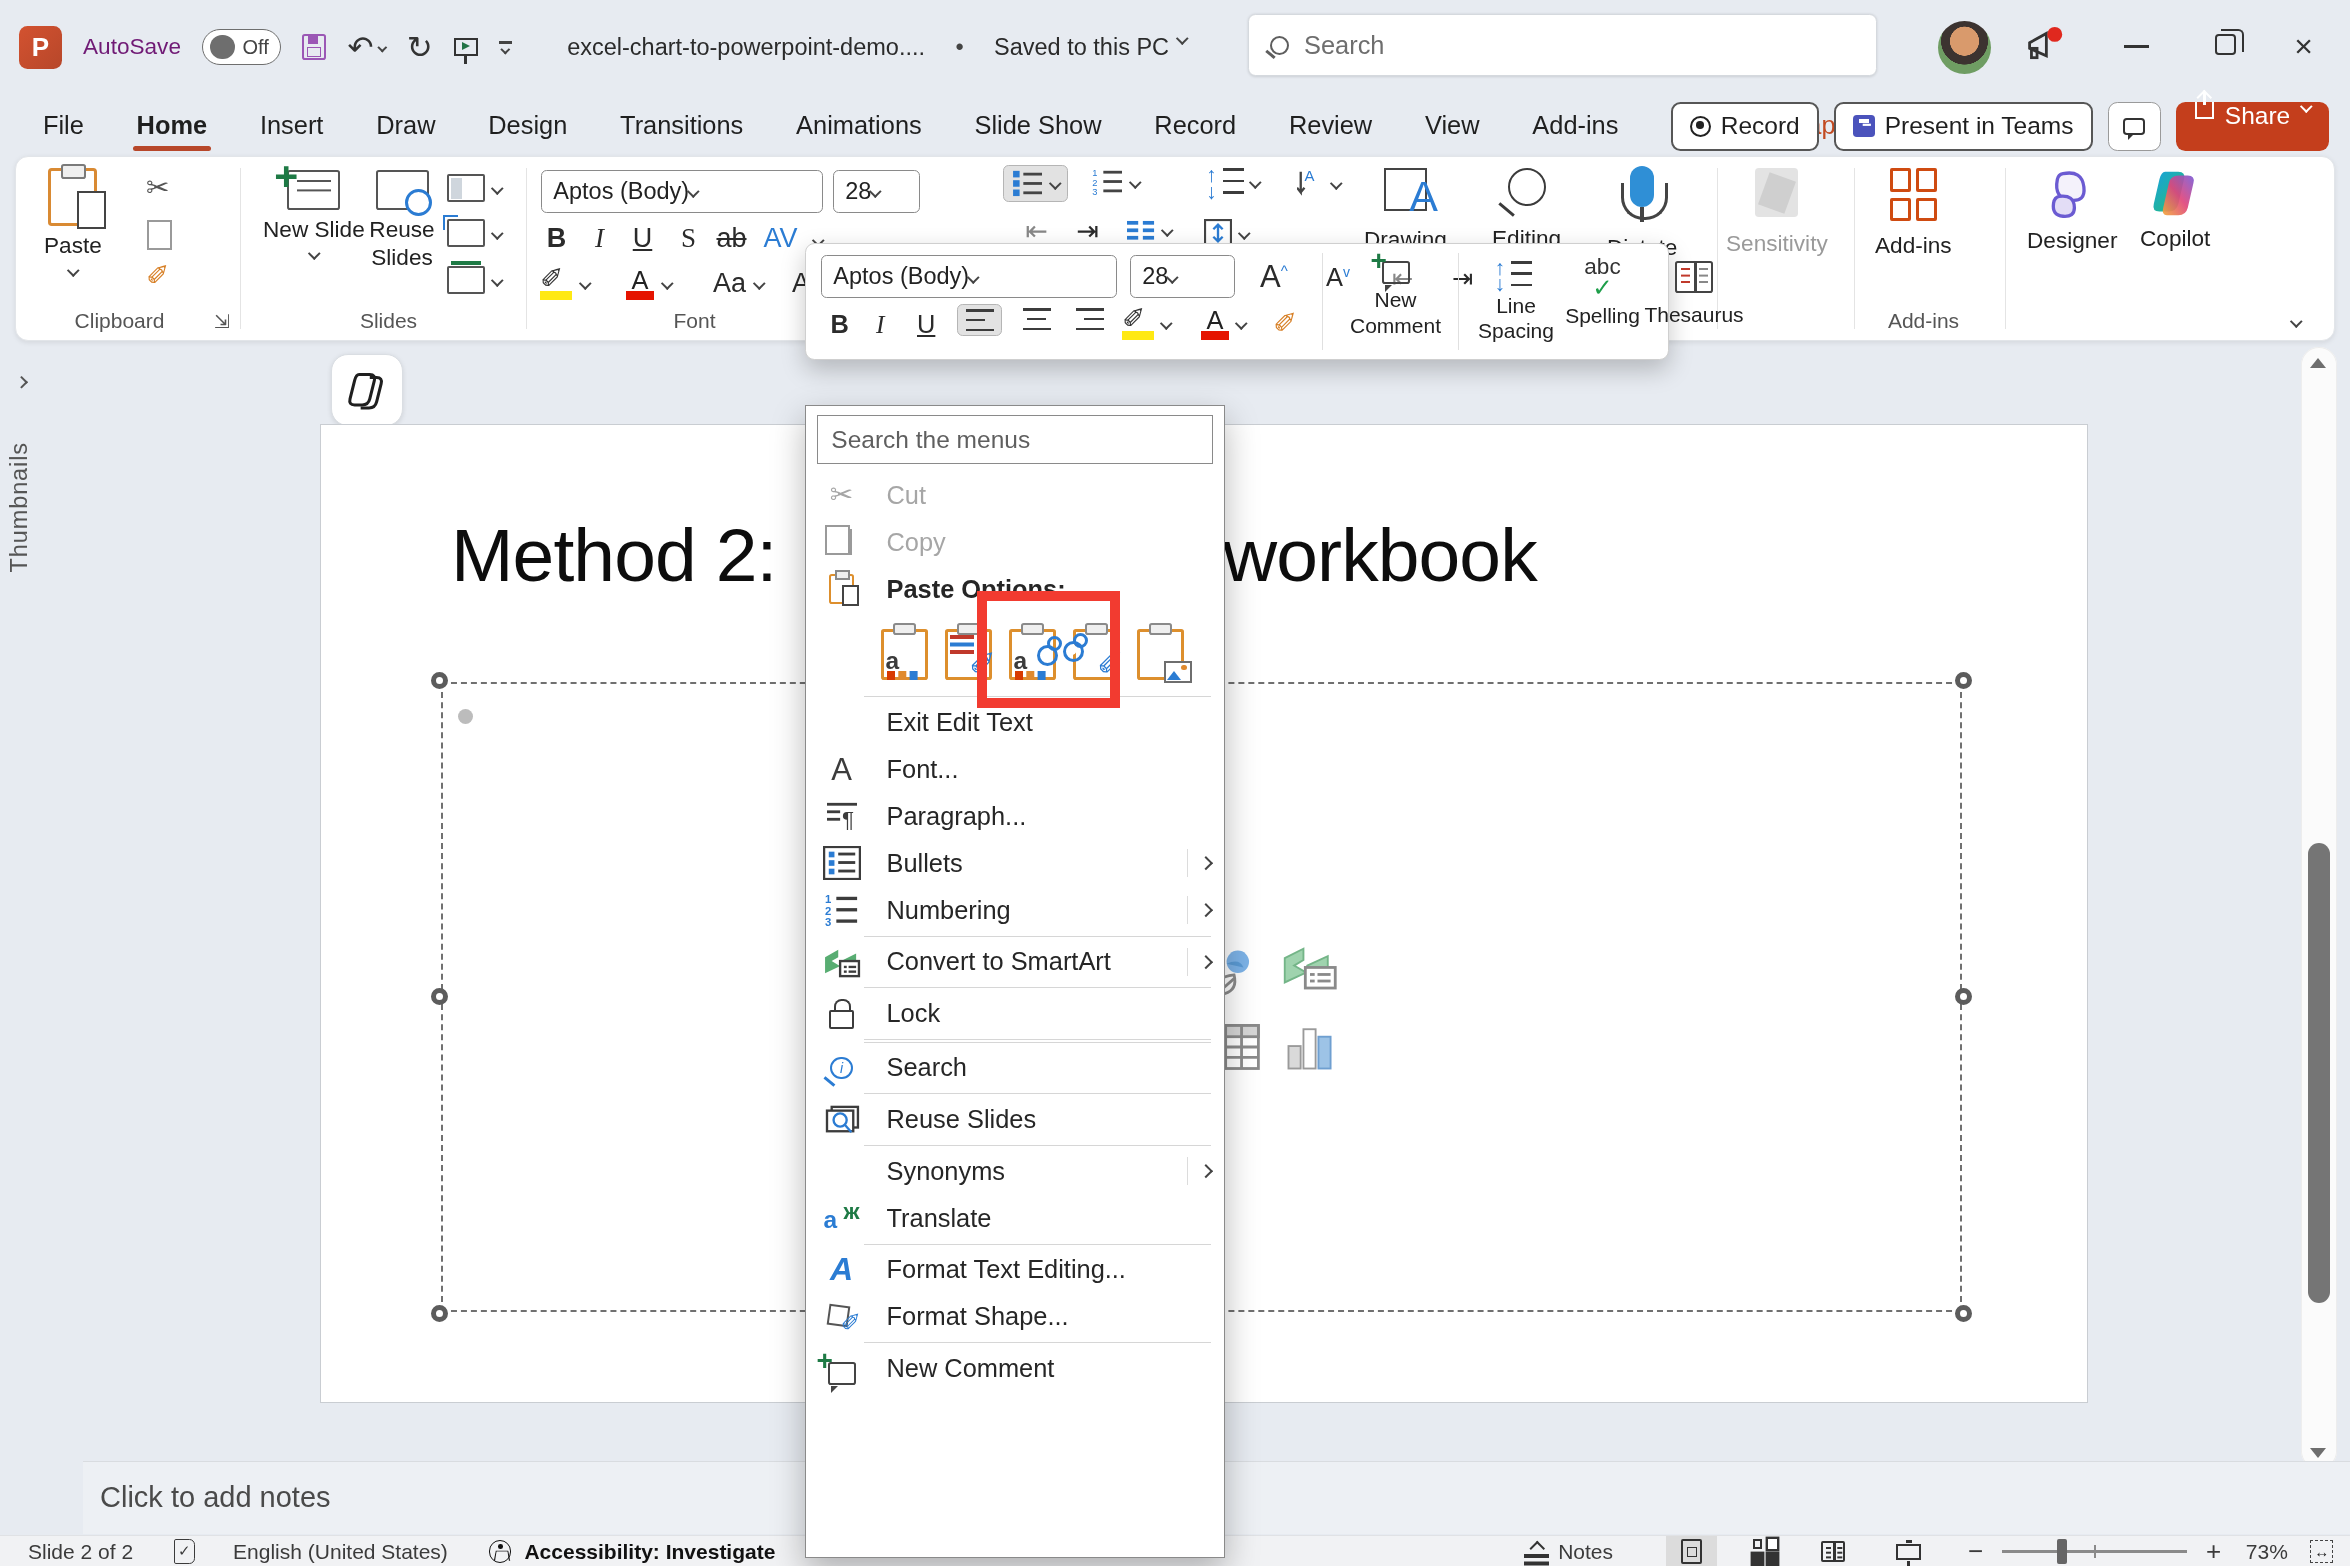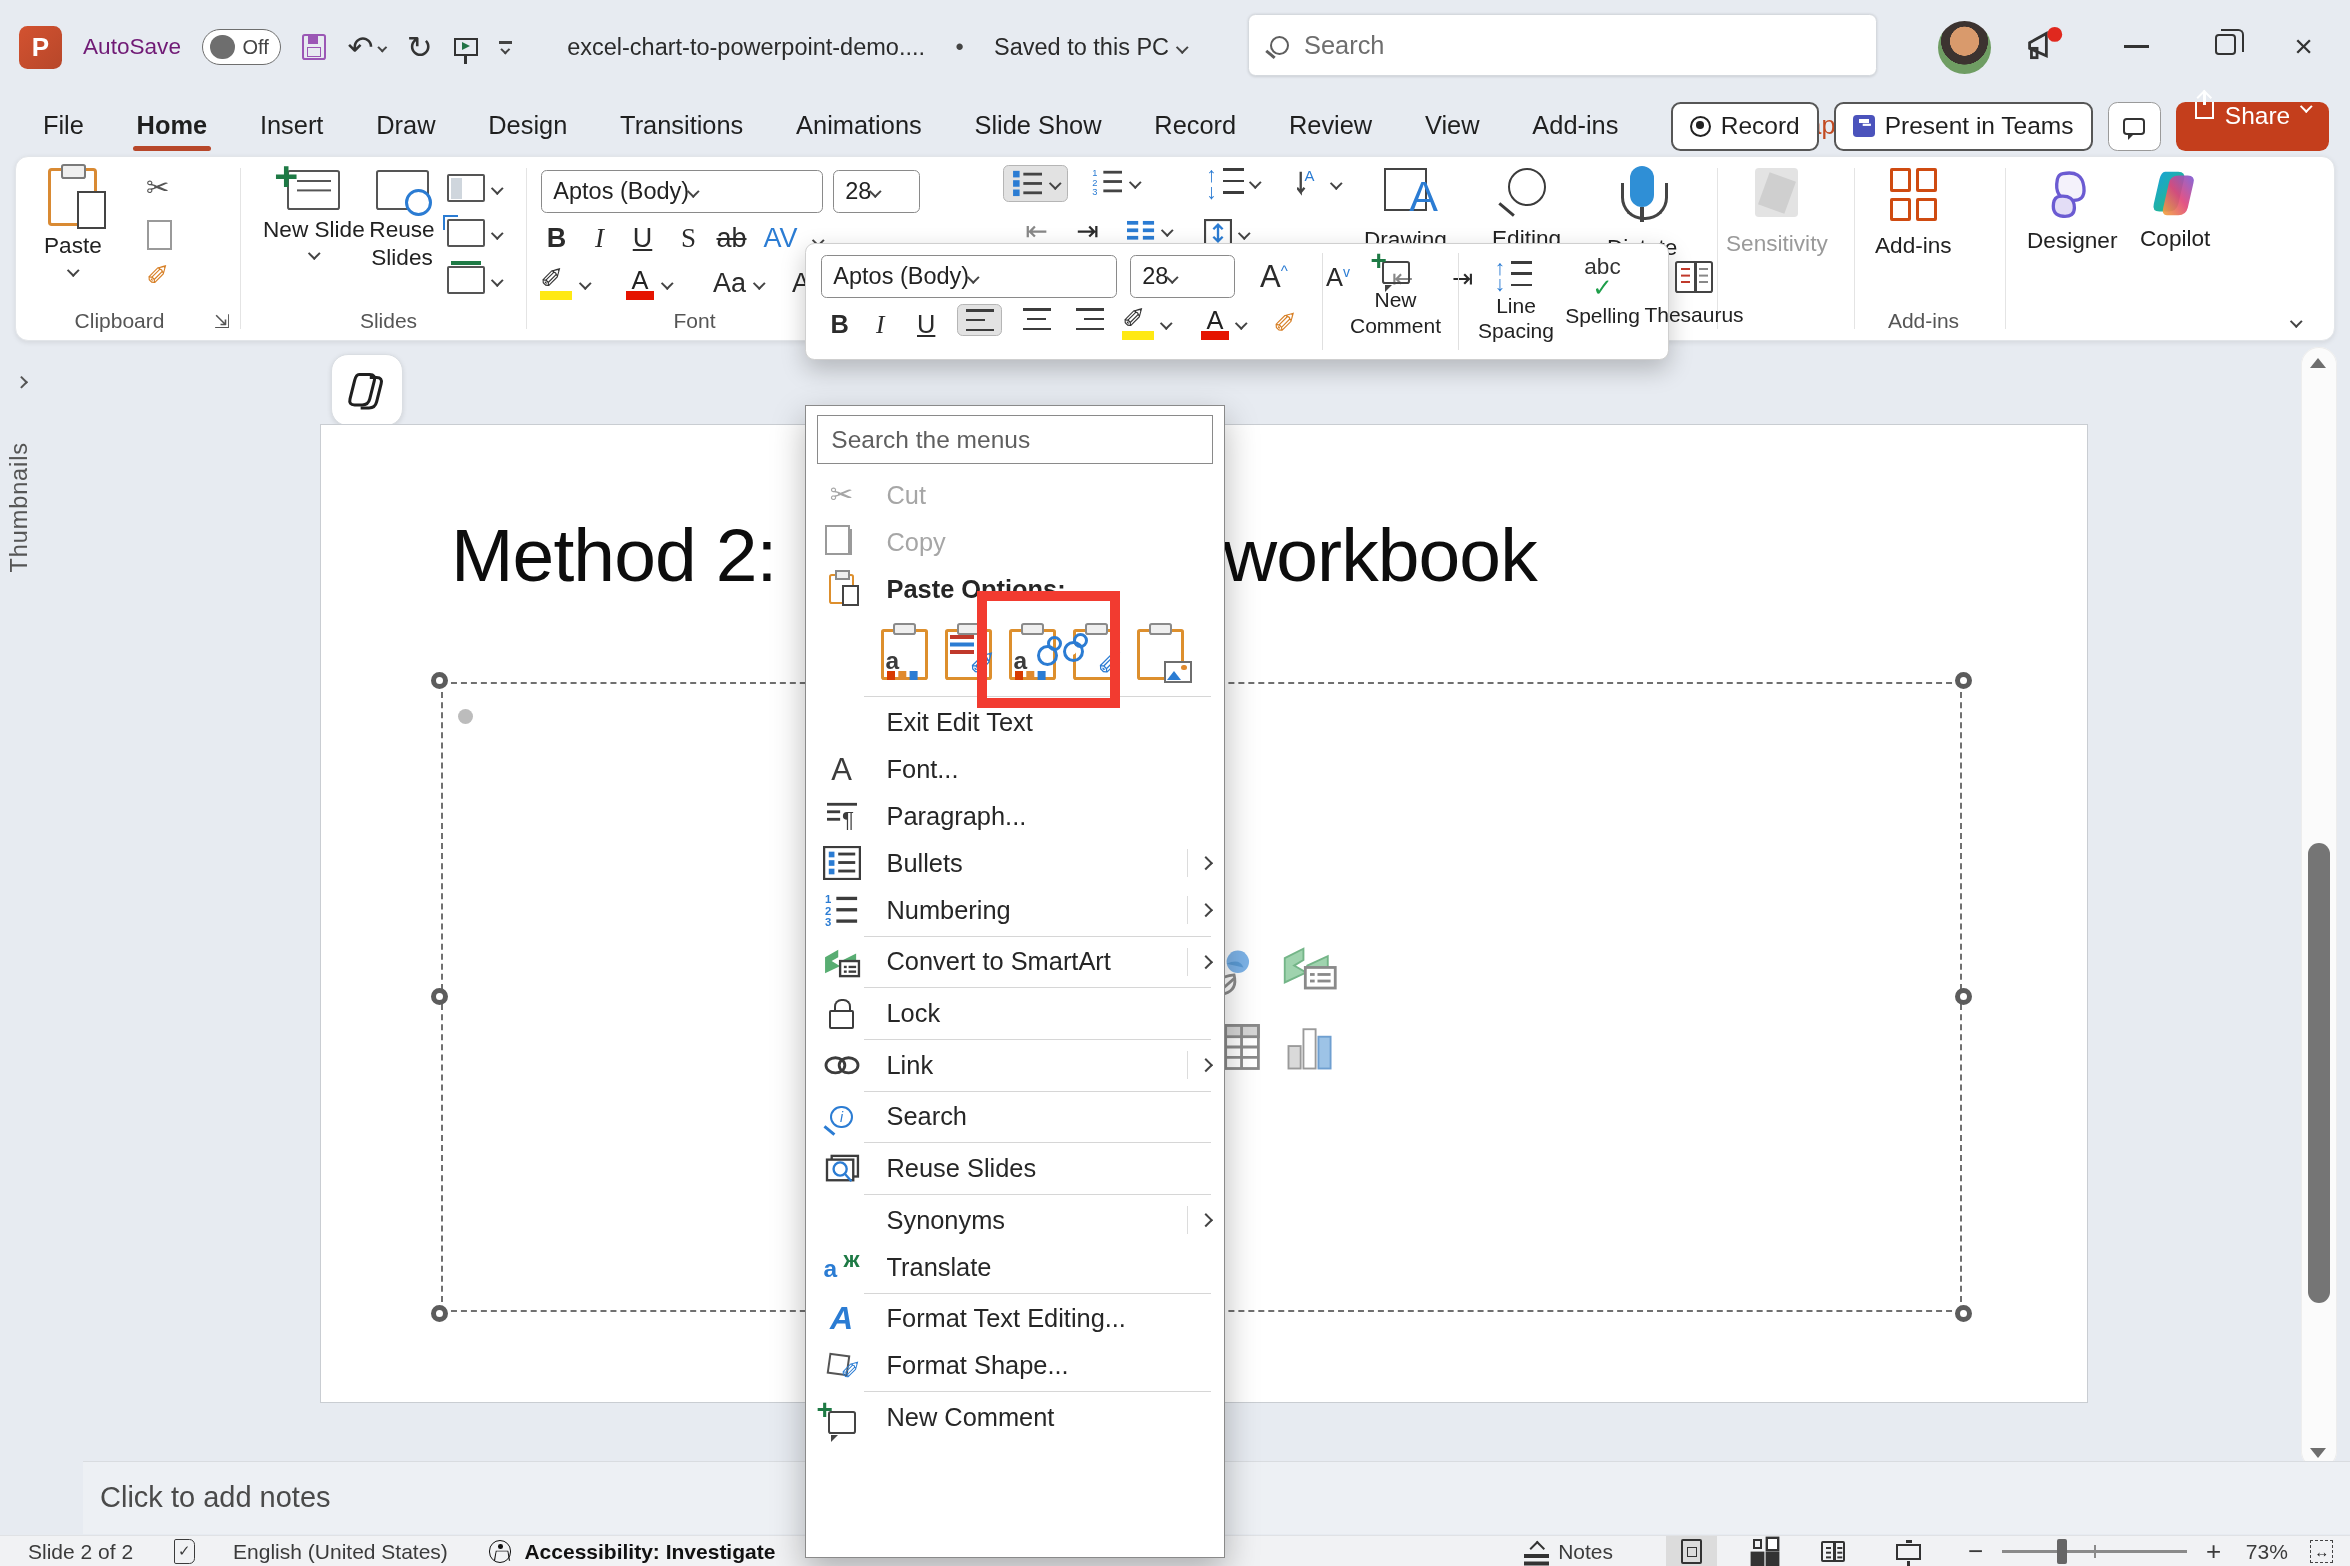--- a/index.html
+++ b/index.html
@@ -23,21 +23,21 @@
   .i-save::after{content:"";position:absolute;left:2.8px;bottom:0.9px;width:12.2px;height:8.5px;border:1.9px solid #9b57b5}
   .tb-glyph{font-size:31px;color:#333;line-height:1}
   .i-present{width:24.5px;height:18px;border:2.4px solid #333;position:relative}
   .i-present::before{content:"";position:absolute;left:6.6px;top:1.9px;border-left:8.5px solid #217346;border-top:4.7px solid transparent;border-bottom:4.7px solid transparent}
   .i-present::after{content:"";position:absolute;left:8.5px;top:15px;width:2.8px;height:9.4px;background:#333}
   .ovf{display:flex;flex-direction:column;align-items:center;gap:2.8px}
   .ovf i{display:block}
   .ovf .bar{width:13px;height:2.4px;background:#444}
   .doc-title{font-size:23.5px;color:#2b2b2b;margin-left:34px;white-space:nowrap}
   .doc-sep{font-size:23.5px;color:#444;margin:0 9.4px}
-  .saved{font-size:23.5px;color:#2b2b2b;display:inline-flex;align-items:center;gap:9.4px}
+  .saved{font-size:23.5px;color:#2b2b2b;display:inline-flex;align-items:flex-start;gap:9.4px}
   .searchbox{position:absolute;left:1248px;top:14px;width:629px;height:62px;background:#fff;border:0.9px solid #d5d9de;border-radius:7.5px;box-shadow:0 0.9px 2.8px rgba(0,0,0,.12);display:flex;align-items:center;padding-left:21px;gap:15px}
   .mag{width:19px;height:19px;border:2.8px solid #5e5e5e;border-radius:50%;position:relative;flex:0 0 auto}
   .mag::after{content:"";position:absolute;left:-7.5px;top:15px;width:11.3px;height:2.8px;background:#5e5e5e;transform:rotate(40deg)}
   .searchbox input{border:none;outline:none;font-size:25.4px;color:#333;font-family:"Liberation Sans",sans-serif;background:transparent;width:471px}
   .searchbox input::placeholder{color:#6e6e6e}
   .avatar{position:absolute;left:1938px;top:21px;width:53px;height:53px;border-radius:50%;background:radial-gradient(circle at 50% 38%,#d99a6c 0 34%,#3c3330 35% 55%,#6f9d63 56%);overflow:hidden}
   .mega{position:absolute;left:2024px;top:26px;width:41px;height:41px}
   .mega svg{width:41px;height:41px}
   .win-btn{position:absolute;top:26px;font-size:32px;color:#333;width:43px;text-align:center}
   .i-min{position:absolute;left:2124px;top:45px;width:24.5px;height:2.8px;background:#333}
@@ -791,32 +791,20 @@
         </span>
     </div>
     <div class="csep"></div>
     <div class="crow">
       <span class="ic">
           <span class="i-lock"></span>
         </span>
       <span class="txt">Lock</span>
     </div>
     <div class="csep"></div>
-    <div class="crow">
-      <span class="ic">
-          <svg width="38" height="24.5" viewBox="0 0 40 26">
-            <ellipse cx="13" cy="13" rx="10" ry="8" fill="none" stroke="#3c3c3c" stroke-width="3"></ellipse>
-            <ellipse cx="27" cy="13" rx="10" ry="8" fill="none" stroke="#3c3c3c" stroke-width="3"></ellipse>
-          </svg>
-        </span>
-      <span class="txt">Link</span>
-      <span class="sub">
-          <i class="cv right"></i>
-        </span>
-    </div>
     <div class="csep"></div>
     <div class="crow">
       <span class="ic">
           <span class="i-maginfo">i</span>
         </span>
       <span class="txt">Search</span>
     </div>
     <div class="csep"></div>
     <div class="crow">
       <span class="ic">

